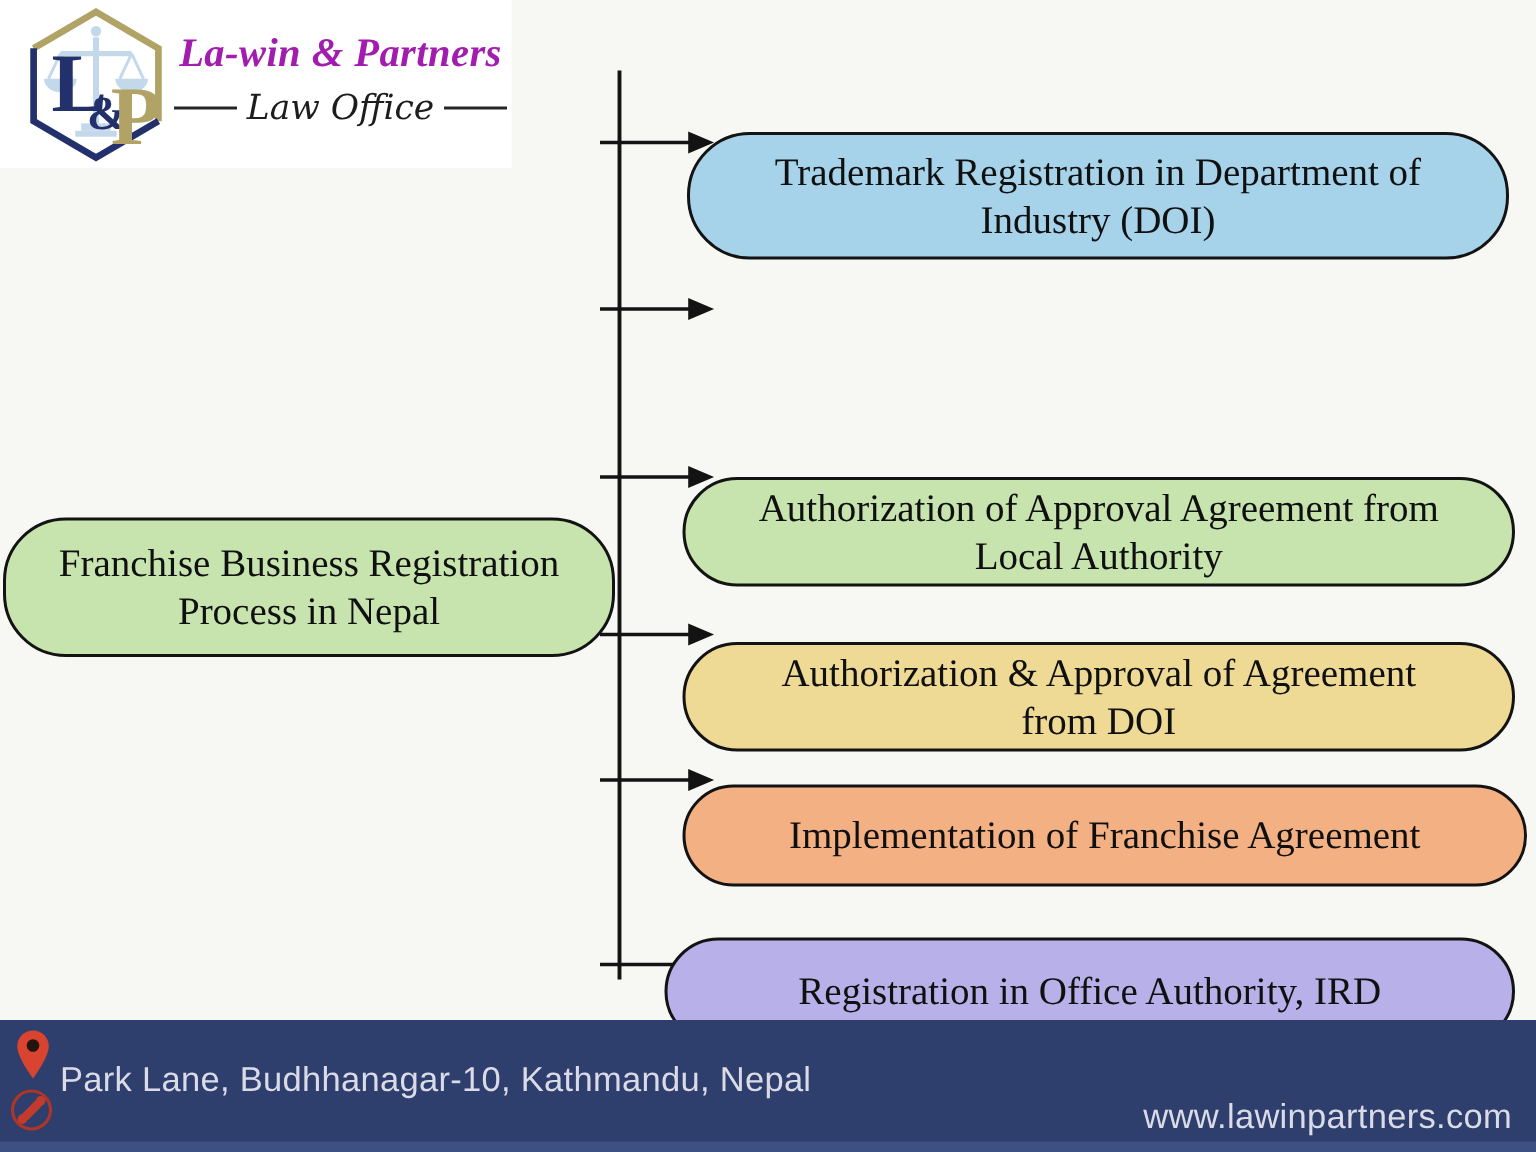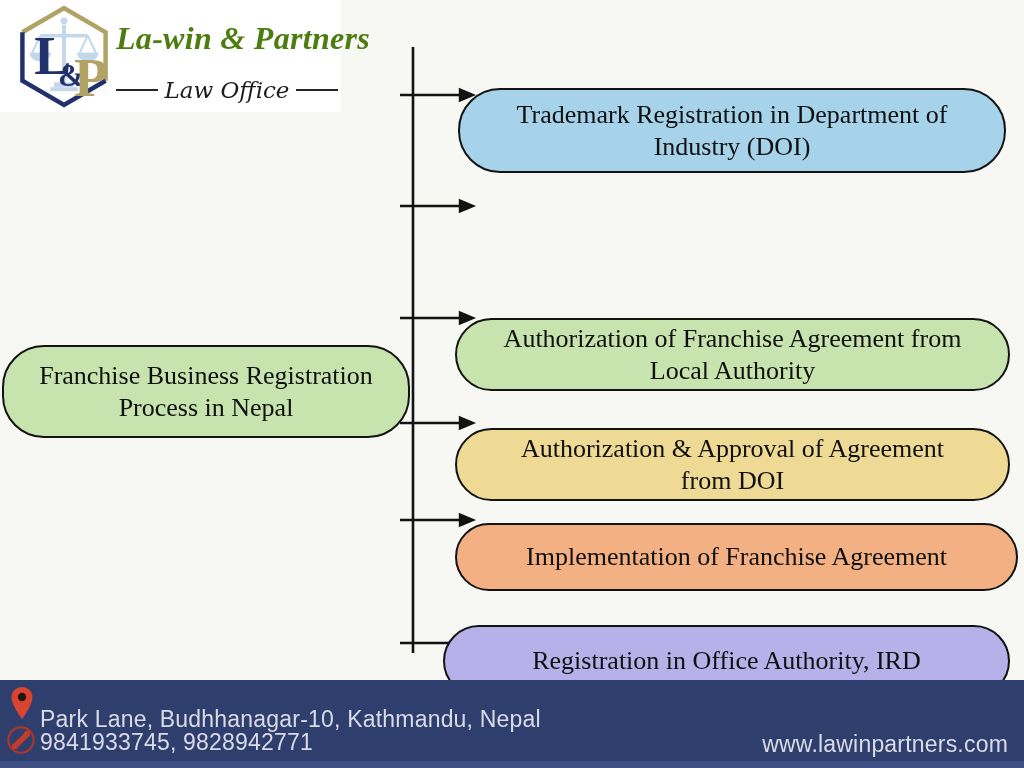--- a/index.html
+++ b/index.html
@@ -4,22 +4,22 @@
 <style>
   html,body{margin:0;padding:0;}
   body{width:1024px;height:768px;overflow:hidden;background:#f7f7f4;font-family:"Liberation Serif",serif;}
   .canvas{position:relative;width:1024px;height:768px;background:#f7f7f4;}
 
   
   .logo-area{position:absolute;left:0;top:0;width:341px;height:112px;background:#ffffff;}
   .hexagon-svg{position:absolute;left:14px;top:5px;}
   .logo-text{position:absolute;left:116px;top:20px;width:222px;text-align:center;}
   .logo-name{font-family:"Liberation Serif",serif;font-weight:bold;font-style:italic;
-             font-size:32px;color:#4d7c0f;white-space:nowrap;letter-spacing:.3px;}
-  .logo-tagline-row{display:flex;align-items:center;justify-content:center;gap:7px;margin-top:20px;text-align:center;}
+             font-size:27px;color:#a21caf;white-space:nowrap;letter-spacing:.3px;}
+  .logo-tagline-row{display:flex;align-items:center;justify-content:center;gap:7px;margin-top:8px;text-align:center;}
   .logo-dash{width:52px;height:2.4px;background:#262626;}
   .logo-tagline{font-family:"DejaVu Serif",serif;font-style:italic;font-size:23px;color:#1d1d1d;white-space:nowrap;}
 
   
   .connectors{position:absolute;left:396px;top:40px;}
 
   
   .flow-box{position:absolute;display:flex;flex-direction:column;align-items:center;justify-content:center;
             border:2.5px solid #131313;border-radius:38px;box-sizing:border-box;
             font-family:"Liberation Serif",serif;font-size:26px;color:#101010;
@@ -105,21 +105,21 @@
     <span class="ln">Process in Nepal</span>
   </div>
 
   <div class="flow-box step-0" style="background: rgb(166, 211, 234);">
     <span class="ln">Trademark Registration in Department of</span>
     <span class="ln">Industry (DOI)</span>
   </div>
 
 
   <div class="flow-box step-2" style="background: rgb(199, 227, 174);">
-    <span class="ln">Authorization of Franchise Agreement from</span>
+    <span class="ln">Authorization of Approval Agreement from</span>
     <span class="ln">Local Authority</span>
   </div>
 
   <div class="flow-box step-3" style="background: rgb(238, 218, 149);">
     <span class="ln">Authorization &amp; Approval of Agreement</span>
     <span class="ln">from DOI</span>
   </div>
 
   <div class="flow-box step-4" style="background: rgb(242, 176, 131);">
     <span class="ln">Implementation of Franchise Agreement</span>
@@ -137,20 +137,19 @@
       <circle cx="12" cy="11" r="4.2" fill="#231410"></circle>
     </svg>
     <span class="footer-address">Park Lane, Budhhanagar-10, Kathmandu, Nepal</span>
 
     <svg class="phone-icon" width="30" height="30" viewBox="0 0 32 32">
       <circle cx="16" cy="16" r="13.5" fill="none" stroke="#b03527" stroke-width="2.2"></circle>
       <rect x="7" y="13.2" width="18" height="6" rx="3" fill="#c23b2c" transform="rotate(-45 16 16)"></rect>
       <circle cx="9.5" cy="22.5" r="3.4" fill="#c23b2c"></circle>
       <circle cx="22.5" cy="9.5" r="3.4" fill="#c23b2c"></circle>
     </svg>
-    <span class="footer-phones">9841933745, 9828942771</span>
 
     <span class="footer-website">www.lawinpartners.com</span>
 
     <div class="footer-strip" style="background: rgb(62, 79, 132);"></div>
   </div>
 
 </div>
 
 </body></html>

